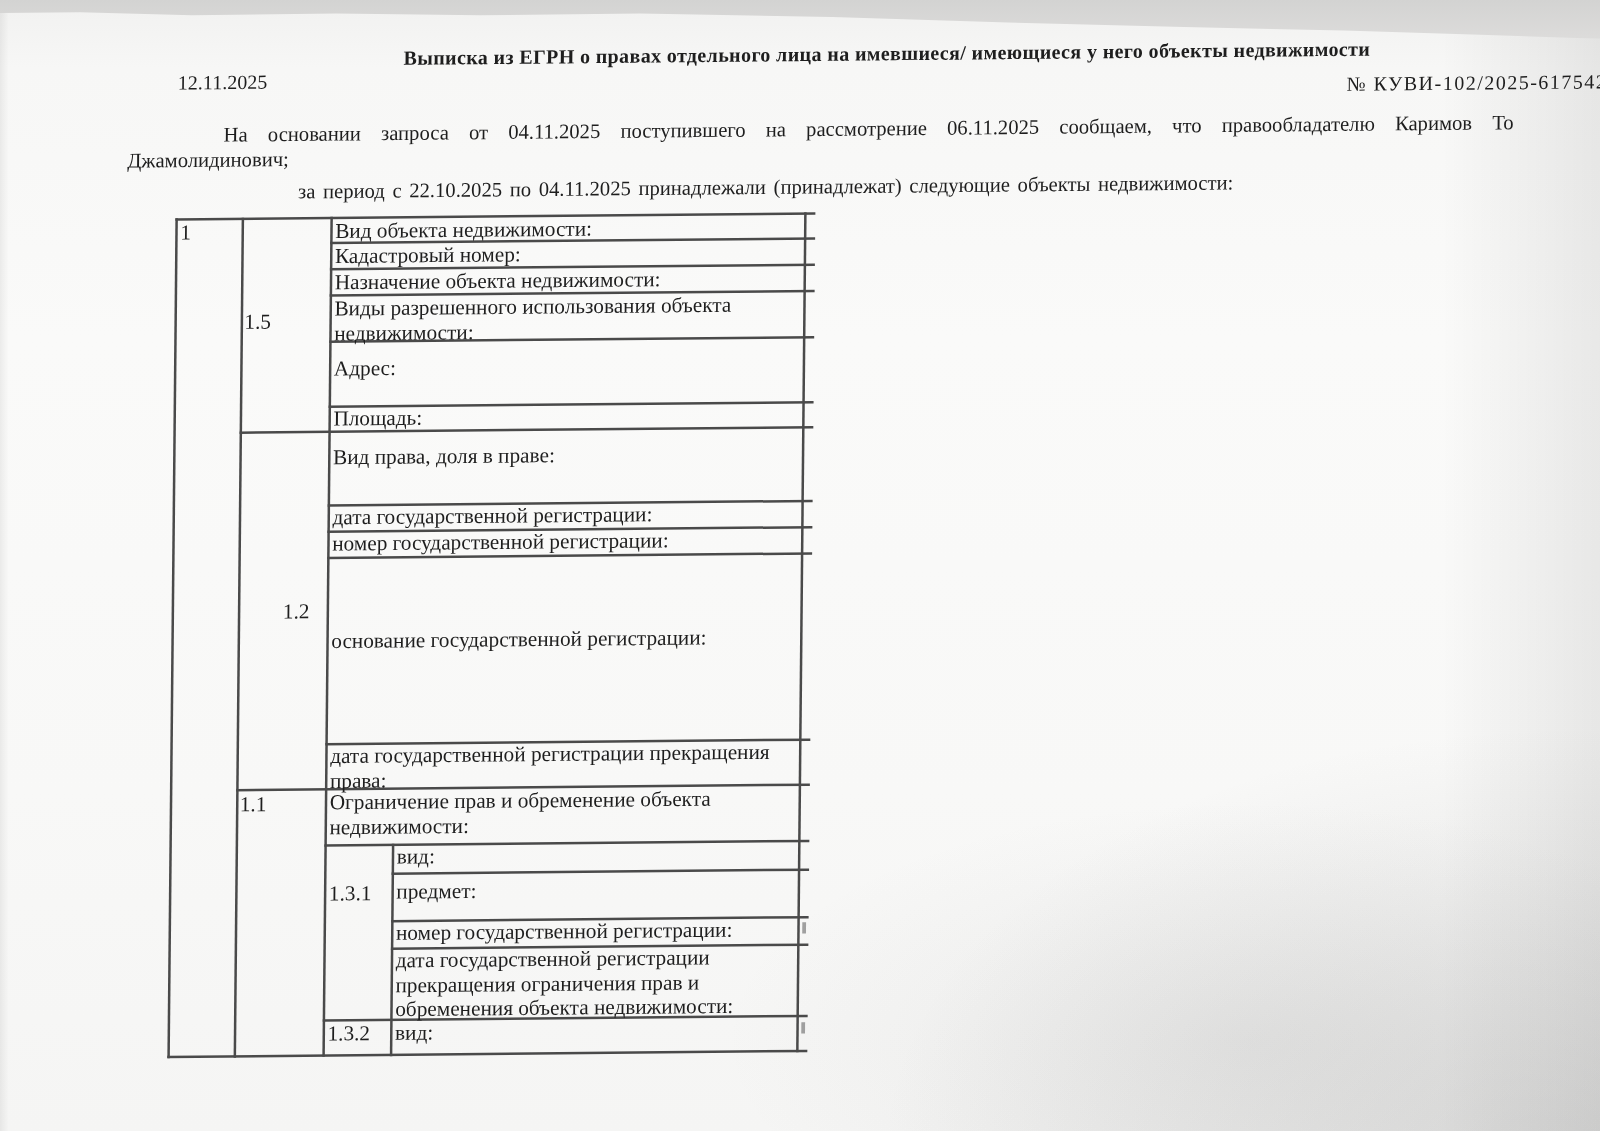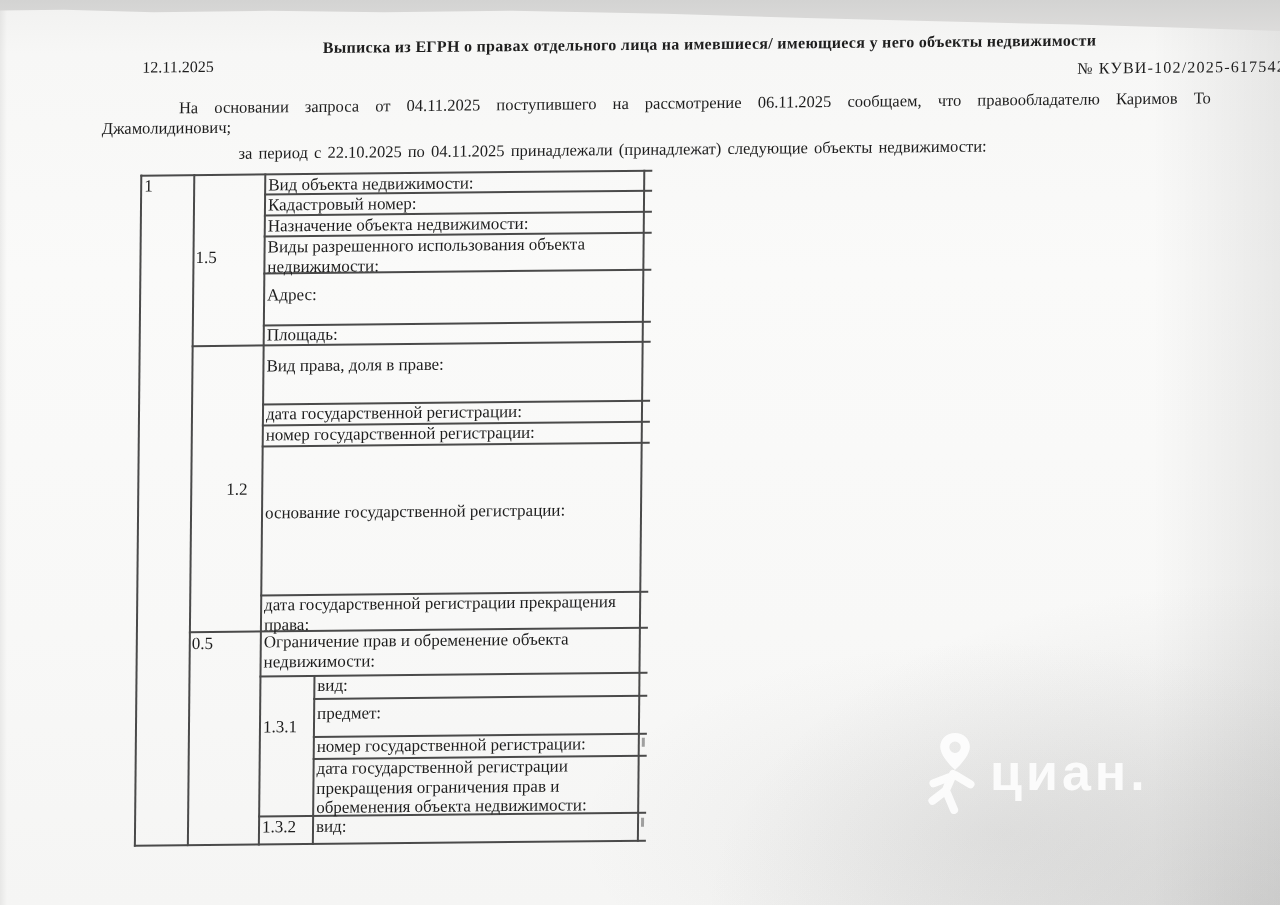--- a/index.html
+++ b/index.html
@@ -44,29 +44,20 @@
   .wm-text{margin-left:6px; margin-top:16px; font-family:"Liberation Sans",sans-serif;
     font-weight:bold; font-size:52px; letter-spacing:4px; line-height:1;}
 </style>
 </head>
 <body>
 
 <div class="page">
 
   <div class="top-band"></div>
 
-  <div class="watermark">
-    <span>
-      <svg width="62" height="86" viewBox="0 0 60 84" fill="none">
-        <path d="M32 3c-8.3 0-14.5 6-14.5 13.4 0 10 14.5 22.6 14.5 22.6s14.5-12.6 14.5-22.6C46.5 9 40.3 3 32 3zm0 8.2a5.6 5.6 0 110 11.2 5.6 5.6 0 010-11.2z" fill="currentColor"></path>
-        <path d="M30 43 L23 59 M23 59 L10 69 M23 59 L31 78 M11 52 L32 44 L47 53" stroke="currentColor" stroke-width="8" stroke-linecap="round" stroke-linejoin="round"></path>
-      </svg>
-    </span>
-    <span class="wm-text">циан.</span>
-  </div>
 
   <div class="content">
 
     <div class="abs doc-date">12.11.2025</div>
     <div class="abs doc-title">Выписка из ЕГРН о правах отдельного лица на имевшиеся/ имеющиеся у него объекты недвижимости</div>
     <div class="abs doc-num">№ КУВИ-102/2025-6175425</div>
 
     <div class="abs p1">На основании запроса от 04.11.2025 поступившего на рассмотрение 06.11.2025 сообщаем, что правообладателю Каримов То</div>
     <div class="abs p2">Джамолидинович;</div>
     <div class="abs p3">за период с 22.10.2025 по 04.11.2025 принадлежали (принадлежат) следующие объекты недвижимости:</div>
@@ -97,22 +88,22 @@
       <div class="hl" style="left:178px;top:585px;width:334px;"></div>
       <div class="hl" style="left:124px;top:642px;width:388px;"></div>
       <div class="hl" style="left:0;top:670px;width:512px;"></div>
 
       <div class="frag" style="left:507px;top:568px;"></div>
       <div class="frag" style="left:507px;top:648px;"></div>
 
       <div class="num" style="left:4px;top:2px;">1</div>
       <div class="num" style="left:56px;top:74px;">1.5</div>
       <div class="num" style="left:41px;top:306px;margin-left:48px;">1.2</div>
-      <div class="num" style="left:56px;top:460px;">0.5</div>
-      <div class="num" style="left:128px;top:544px;">1.3.1</div>
+      <div class="num" style="left:56px;top:460px;">1.1</div>
+      <div class="num" style="left:128px;top:532px;">1.3.1</div>
       <div class="num" style="left:128px;top:644px;font-family:Liberation Serif, serif;">1.3.2</div>
 
       <div class="cell lbl" style="top:2px;">Вид объекта недвижимости:</div>
       <div class="cell lbl" style="top:22px;">Кадастровый номер:</div>
       <div class="cell lbl" style="top:43px;">Назначение объекта недвижимости:</div>
       <div class="cell lbl" style="top:64px;">Виды разрешенного использования объекта недвижимости:</div>
       <div class="cell lbl" style="top:112px;">Адрес:</div>
       <div class="cell lbl" style="top:152px;">Площадь:</div>
 
       <div class="cell lbl" style="top:183px;">Вид права, доля в праве:</div>

